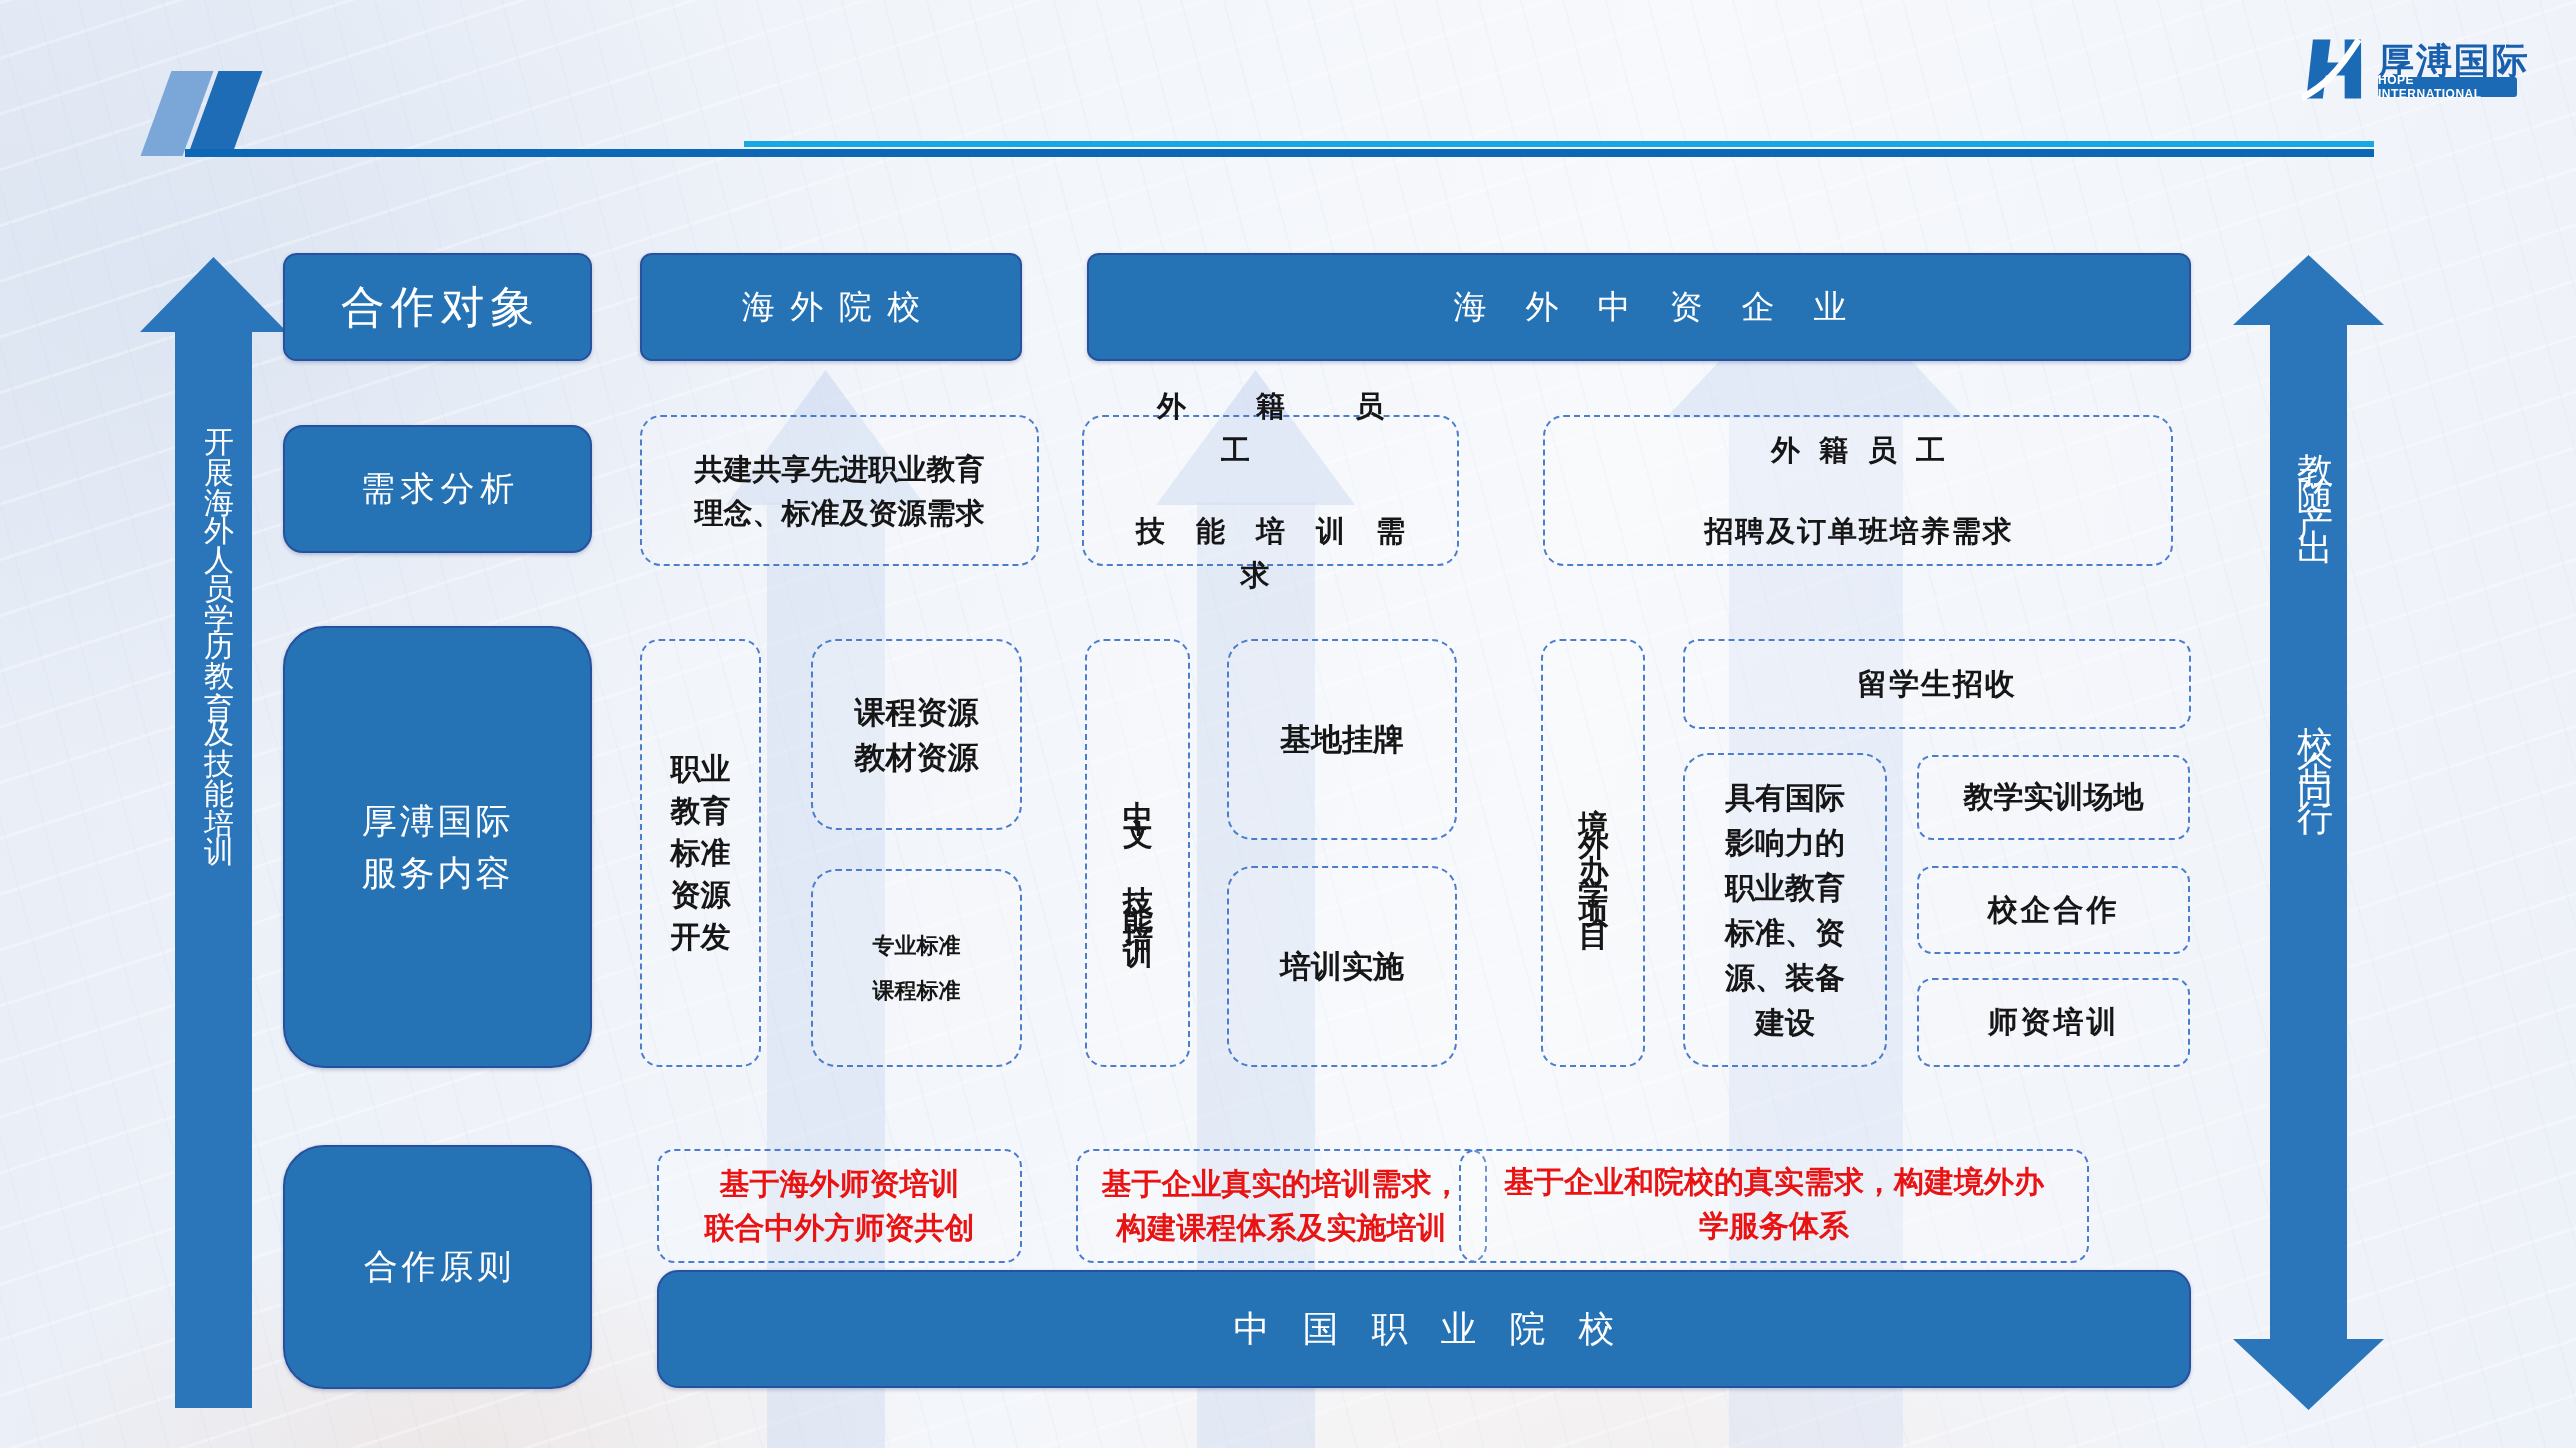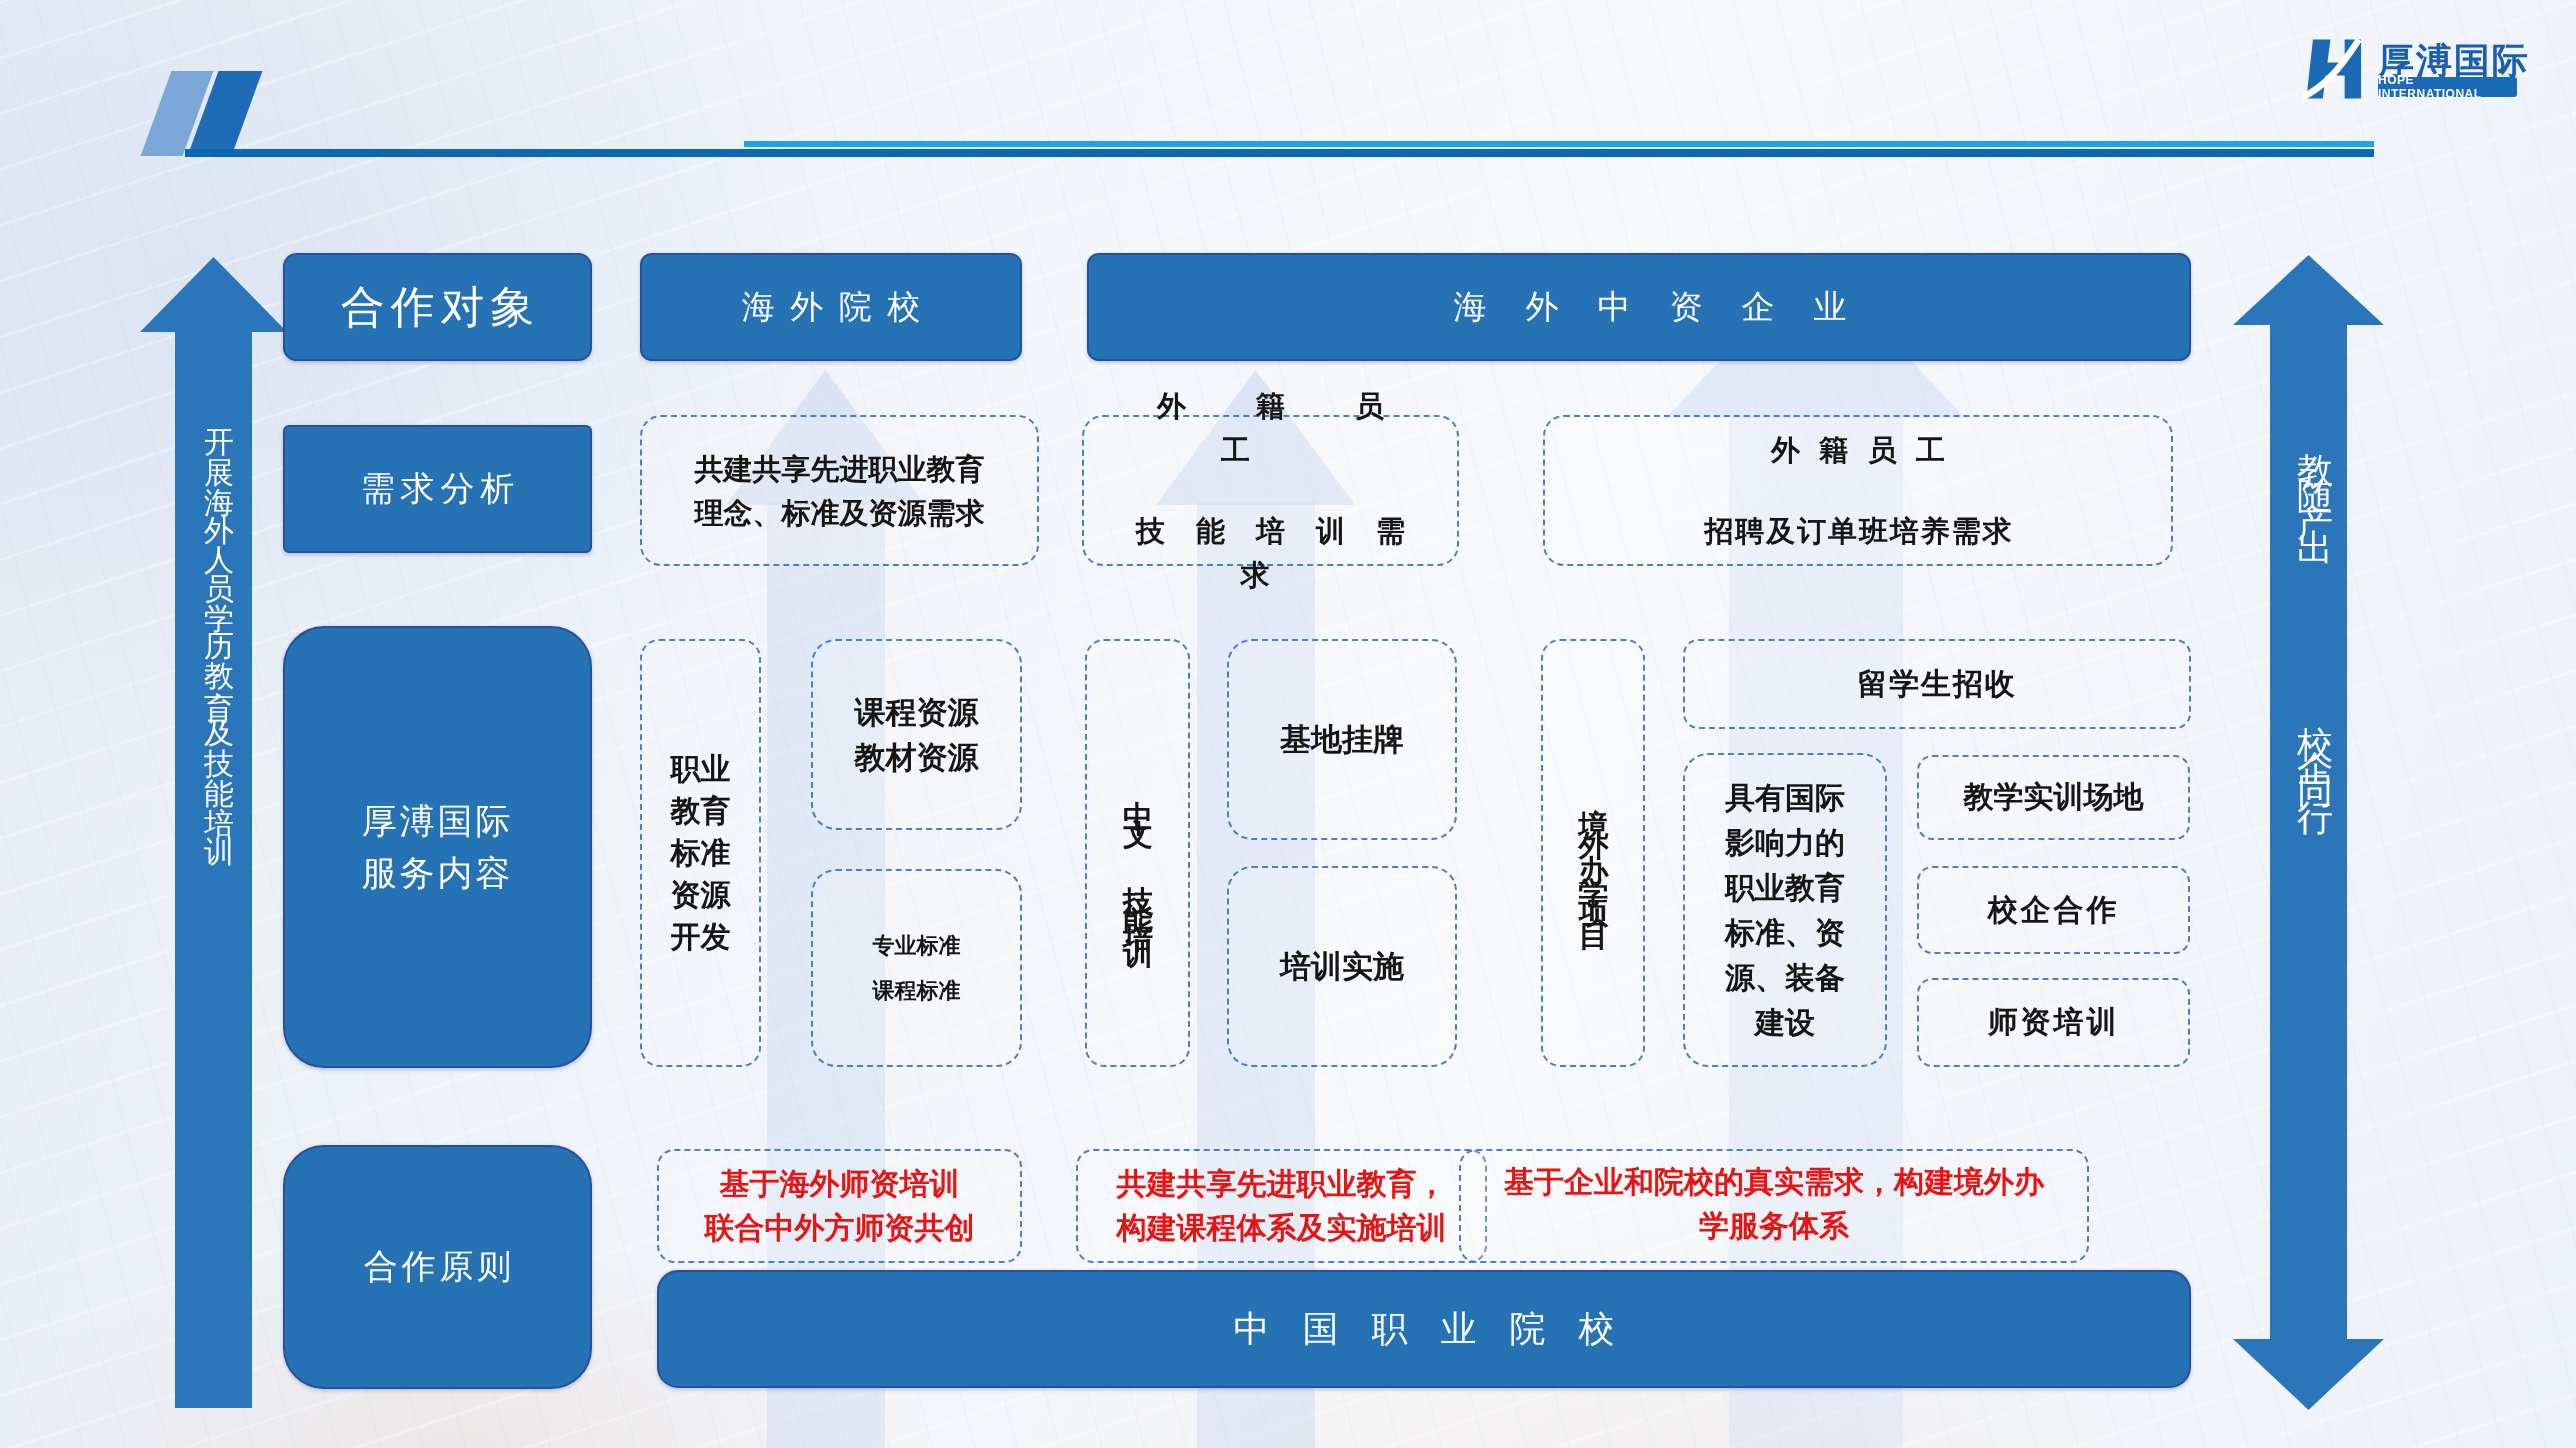--- a/index.html
+++ b/index.html
@@ -73,21 +73,21 @@
   <div class="abs arrow" style="left:175px;top:328px;width:77px;height:1080px;"></div>
   <div class="abs vlabel" style="left:198px;top:406px;color:#fff;font-size:30px;letter-spacing:29px;font-weight:500;">开展海外人员学历教育及技能培训</div>
 
   <div class="abs arrow tri-up" style="left:2233px;top:255px;width:151px;height:70px;"></div>
   <div class="abs arrow" style="left:2270px;top:321px;width:77px;height:1022px;"></div>
   <div class="abs arrow tri-dn" style="left:2233px;top:1339px;width:151px;height:71px;"></div>
   <div class="abs vlabel" style="left:2290px;top:425px;color:#fff;font-size:36px;letter-spacing:25px;font-weight:500;">教随产出</div>
   <div class="abs vlabel" style="left:2290px;top:697px;color:#fff;font-size:36px;letter-spacing:25px;font-weight:500;">校企同行</div>
 
   <div class="abs sbox" style="left:283px;top:253px;width:309px;height:108px;border-radius:13.5px;font-size:44px;letter-spacing:5.8px;text-indent:5.8px;">合作对象</div>
-  <div class="abs sbox" style="left:283px;top:425px;width:309px;height:128px;border-radius:6px;font-size:34px;letter-spacing:5.8px;text-indent:5.8px;">需求分析</div>
+  <div class="abs sbox" style="left:283px;top:425px;width:309px;height:128px;border-radius:20px;font-size:34px;letter-spacing:5.8px;text-indent:5.8px;">需求分析</div>
   <div class="abs sbox ml" style="left:283px;top:626px;width:309px;height:442px;border-radius:41px;font-size:35px;letter-spacing:2.9px;line-height:52px;">厚溥国际
 服务内容</div>
   <div class="abs sbox" style="left:283px;top:1145px;width:309px;height:244px;border-radius:41px;font-size:34px;letter-spacing:3.9px;text-indent:3.9px;">合作原则</div>
 
   <div class="abs sbox" style="left:640px;top:253px;width:382px;height:108px;border-radius:11.6px;font-size:33px;letter-spacing:15.5px;text-indent:15.5px;">海外院校</div>
   <div class="abs sbox" style="left:1087px;top:253px;width:1104px;height:108px;border-radius:11.6px;font-size:33px;letter-spacing:39px;text-indent:39px;padding-left:22px;">海外中资企业</div>
 
   <div class="abs dbox ml" style="left:640px;top:415px;width:399px;height:151px;border-radius:21px;font-size:29px;line-height:44px;">共建共享先进职业教育
 理念、标准及资源需求</div>
   <div class="abs dbox" style="left:1082px;top:415px;width:377px;height:151px;border-radius:21px;font-size:29px;flex-direction:column;line-height:44px;">
@@ -122,20 +122,20 @@
 职业教育
 标准、资
 源、装备
 建设</div>
   <div class="abs dbox" style="left:1917px;top:755px;width:273px;height:85px;border-radius:15.5px;font-size:30px;">教学实训场地</div>
   <div class="abs dbox" style="left:1917px;top:866px;width:273px;height:88px;border-radius:15.5px;font-size:30px;letter-spacing:2.9px;">校企合作</div>
   <div class="abs dbox ml red" style="left:657px;top:1149px;width:365px;height:114px;border-radius:17.4px;font-size:30px;line-height:44px;">基于海外师资培训
 联合中外方师资共创</div>
 
   <div class="abs dbox" style="left:1917px;top:978px;width:273px;height:89px;border-radius:15.5px;font-size:30px;letter-spacing:2.9px;">师资培训</div>
-  <div class="abs dbox ml red" style="left:1076px;top:1149px;width:411px;height:114px;border-radius:17.4px;font-size:30px;line-height:44px;">共建共享先进职业教育，
+  <div class="abs dbox ml red" style="left:1076px;top:1149px;width:411px;height:114px;border-radius:17.4px;font-size:30px;line-height:44px;">基于企业真实的培训需求，
 构建课程体系及实施培训</div>
   <div class="abs dbox ml red" style="left:1459px;top:1149px;width:630px;height:114px;border-radius:17.4px;font-size:30px;line-height:44px;font-family:Liberation Mono, monospace;">基于企业和院校的真实需求，构建境外办
 学服务体系</div>
 
   <div class="abs sbox" style="left:657px;top:1270px;width:1534px;height:118px;border-radius:21px;font-size:36px;letter-spacing:33px;text-indent:33px;">中国职业院校</div>
 </div>
 
 
 </body></html>

